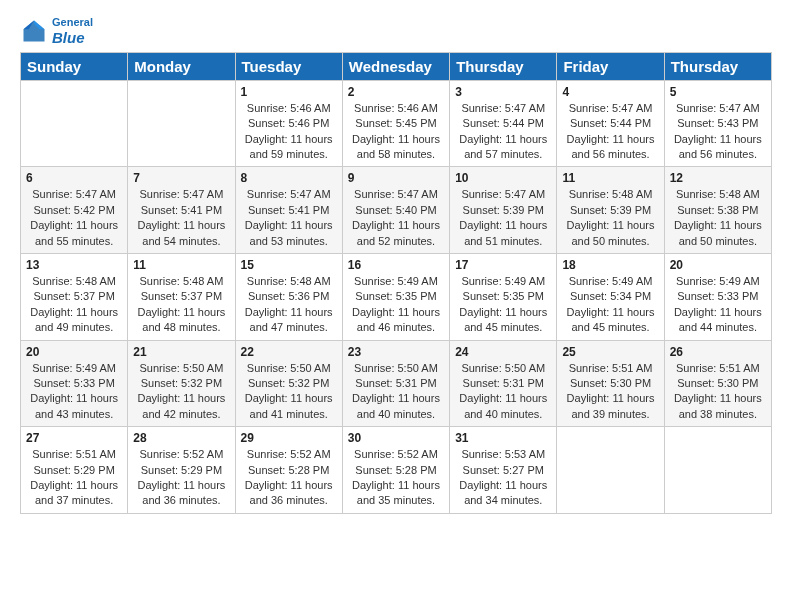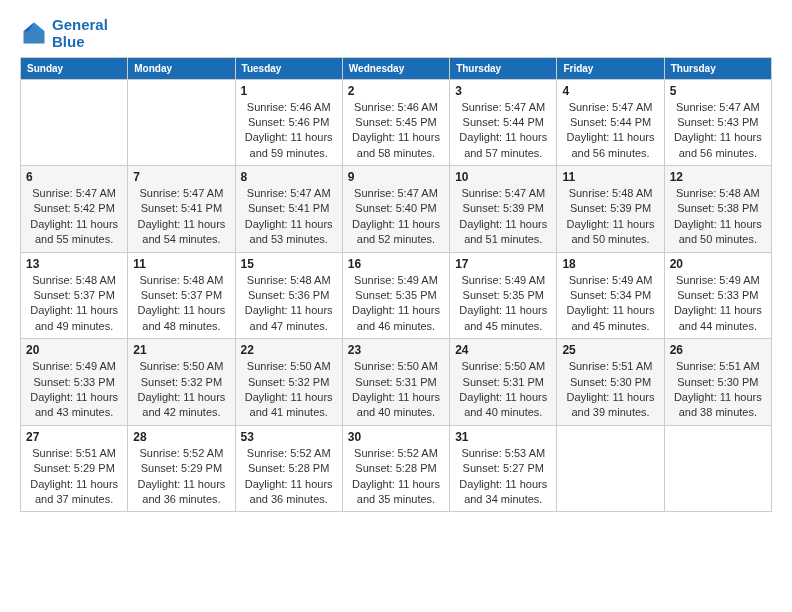--- a/index.html
+++ b/index.html
@@ -47,21 +47,21 @@
       width: 100%;
       border-collapse: collapse;
       margin-top: 6px;
       font-size: 10.5px;
     }
     .calendar thead tr th {
       background-color: #1a6db5;
       color: #fff;
       text-align: left;
       padding: 5px 6px;
-      font-size: 10px;
+      font-size: 15px;
       font-weight: bold;
       border: 1px solid #ccc;
     }
     .calendar tbody tr td {
       border: 1px solid #ccc;
       vertical-align: top;
       padding: 4px 5px;
       width: calc(100% / 7);
       min-height: 70px;
       background: #fff;
@@ -92,22 +92,22 @@
 <div class="page">
   <div class="header-row">
     <div class="logo">
       <svg class="logo-icon" viewBox="0 0 32 32" xmlns="http://www.w3.org/2000/svg">
         <rect x="0" y="0" width="32" height="32" fill="none"></rect>
         <polygon points="16,4 28,14 28,28 4,28 4,14" fill="#1a6db5" opacity="0.85"></polygon>
         <polygon points="16,4 28,14 22,14 16,8" fill="#2196F3" opacity="0.7"></polygon>
         <polygon points="16,4 10,14 4,14 16,4" fill="#1565C0" opacity="0.9"></polygon>
       </svg>
       <div>
-        <div style="font-size:15px;font-weight:bold;color:#1a6db5;line-height:1.15;">General</div>
-        <div style="font-size:15px;font-weight:bold;color:#1a6db5;line-height:1.15;">Blue</div>
+        <div style="font-size:11px;font-weight:bold;color:#1a6db5;line-height:1.15;">General</div>
+        <div style="font-size:15px;font-weight:bold;color:#1a6db5;line-height:1.15;font-style:italic;">Blue</div>
       </div>
     </div>
     <div class="title-block">
     </div>
   </div>
 
   <table class="calendar">
     <thead>
       <tr>
         <th>Sunday</th>
@@ -293,21 +293,21 @@
 Sunset: 5:29 PM
 Daylight: 11 hours and 37 minutes.</div>
           </td>
           <td>
             <span class="day-num">28</span>
             <div class="day-info" style="white-space: pre-line;">Sunrise: 5:52 AM
 Sunset: 5:29 PM
 Daylight: 11 hours and 36 minutes.</div>
           </td>
           <td>
-            <span class="day-num">53</span>
+            <span class="day-num">29</span>
             <div class="day-info" style="white-space: pre-line;">Sunrise: 5:52 AM
 Sunset: 5:28 PM
 Daylight: 11 hours and 36 minutes.</div>
           </td>
           <td>
             <span class="day-num">30</span>
             <div class="day-info" style="white-space: pre-line;">Sunrise: 5:52 AM
 Sunset: 5:28 PM
 Daylight: 11 hours and 35 minutes.</div>
           </td>

